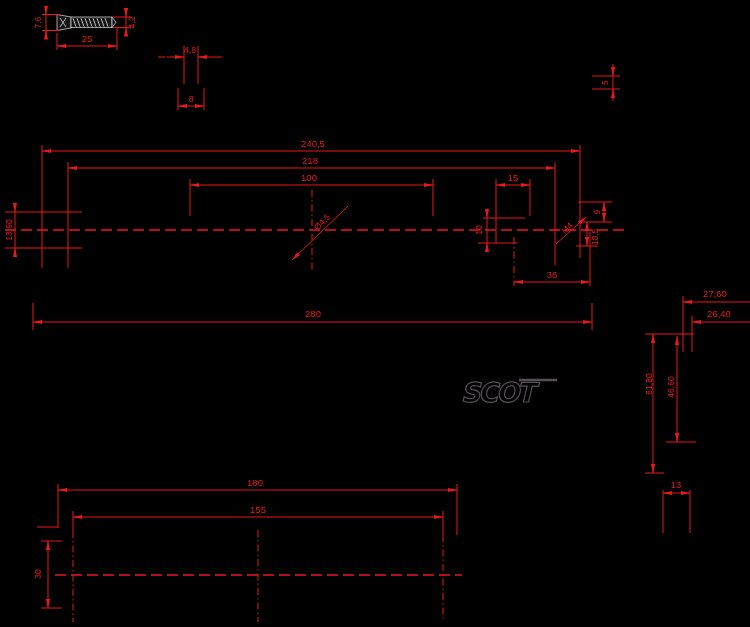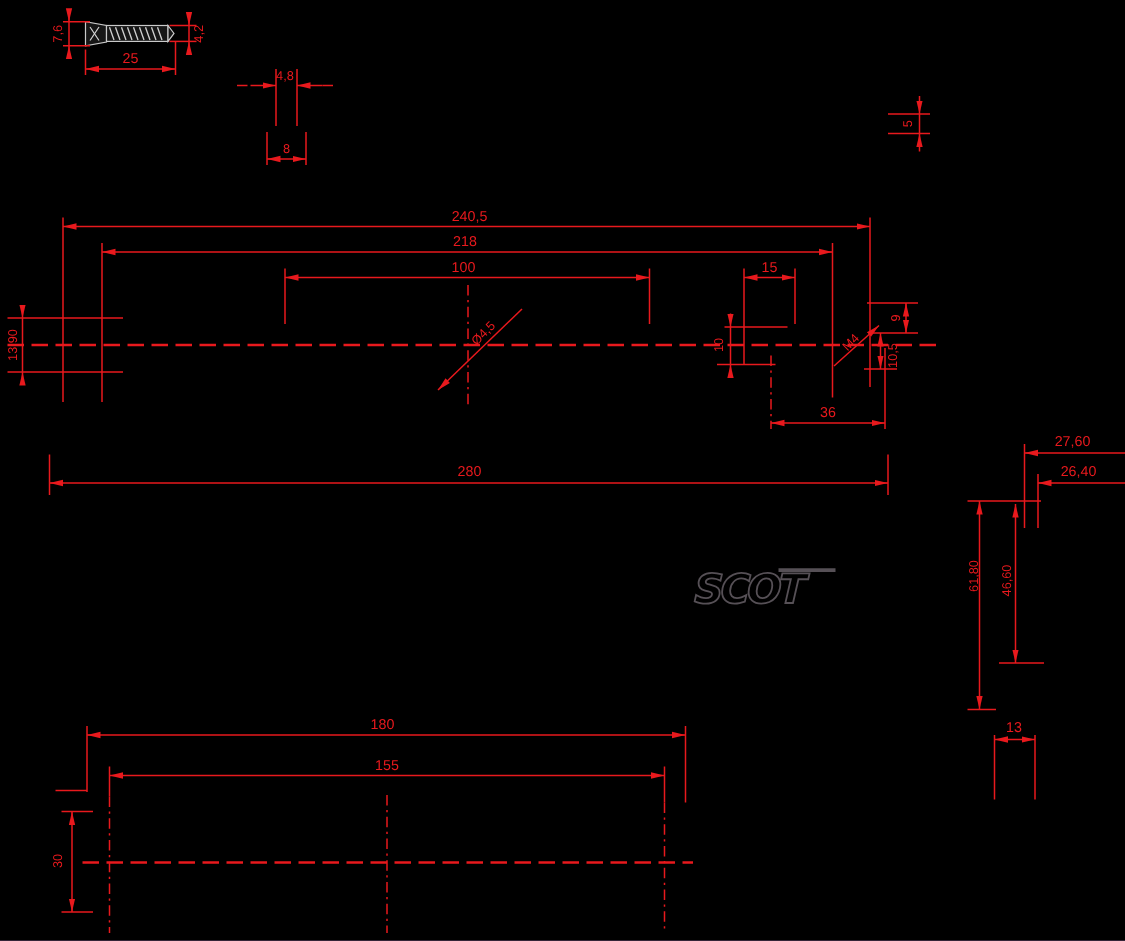--- a/index.html
+++ b/index.html
@@ -1,16 +1,16 @@
 <!DOCTYPE html>
 <html><head>
 <meta charset="utf-8">
 <style>
   html,body{margin:0;padding:0;background:#000;}
-  .canvas{width:750px;height:627px;background:#f0abfc;position:relative;overflow:hidden;}
+  .canvas{width:750px;height:627px;background:#3b82f6;position:relative;overflow:hidden;}
   svg{display:block;}
   .dl{stroke:#e8191d;stroke-width:1;fill:none;}
   .cl{stroke:#e8191d;stroke-width:1.6;fill:none;stroke-dasharray:11 5;}
   .cd{stroke:#e8191d;stroke-width:1;fill:none;stroke-dasharray:7 3 1.5 3;}
   .dt{fill:#e8191d;font:9.5px "Liberation Sans",sans-serif;}
   .dts{font-size:8.5px;}
   .screw{fill:#161616;stroke:#c9c9c9;stroke-width:0.8;}
   .thread{stroke:#cfcfcf;stroke-width:0.9;fill:none;}
   .logo-text{font:italic bold 27px "DejaVu Sans",sans-serif;letter-spacing:-2px;fill:none;stroke:#565056;stroke-width:1.2;}
   .logo-bar{stroke:#565056;stroke-width:2.5;}

